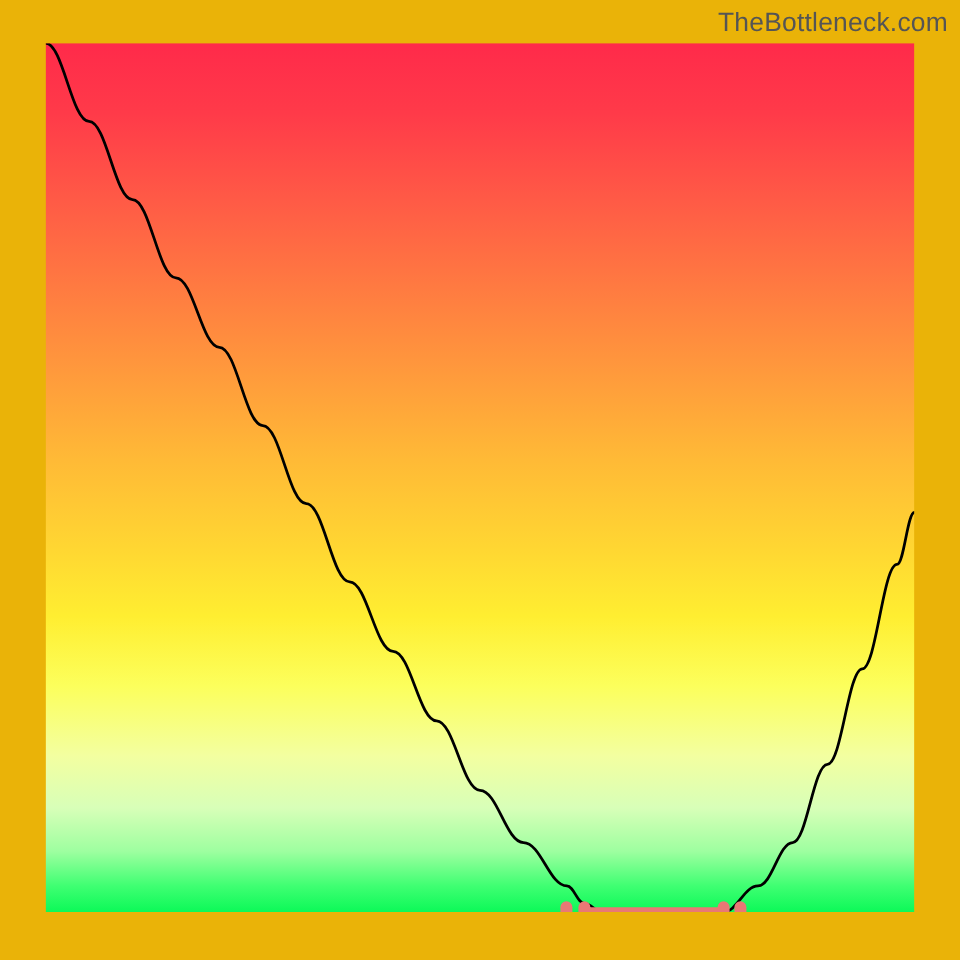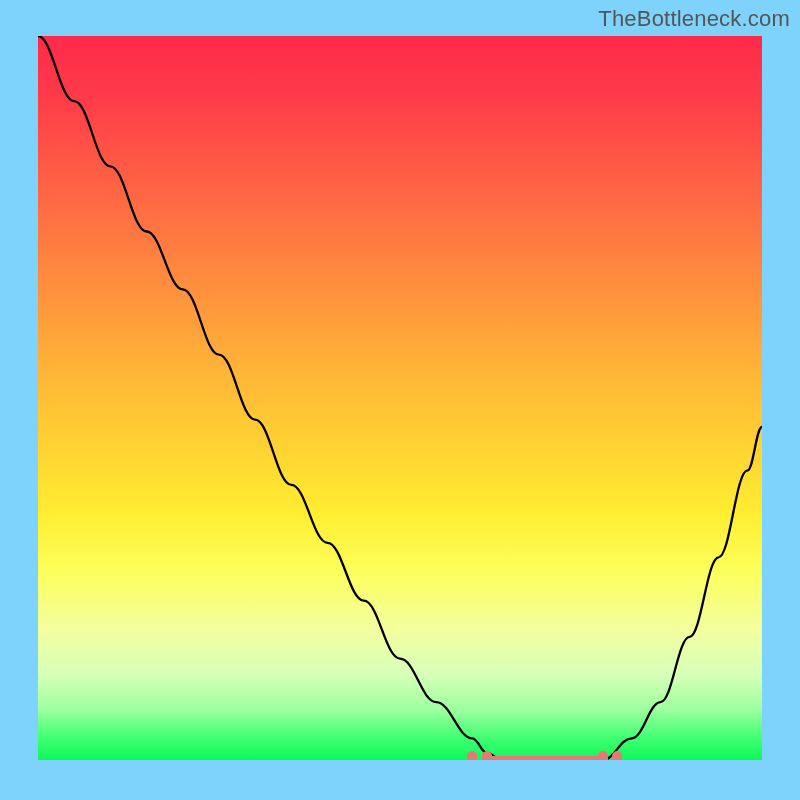--- a/index.html
+++ b/index.html
@@ -8,21 +8,21 @@
     background: #000;
     width: 800px;
     height: 800px;
     overflow: hidden;
     position: relative;
     font-family: Arial, Helvetica, sans-serif;
   }
   .outer {
     width: 800px;
     height: 800px;
-    background: #7dd3fc;
+    background: #eab308;
     position: relative;
   }
   .watermark {
     position: absolute;
     top: 6px;
     right: 10px;
     color: #555;
     font-size: 22px;
     font-weight: 500;
     letter-spacing: 0.2px;

